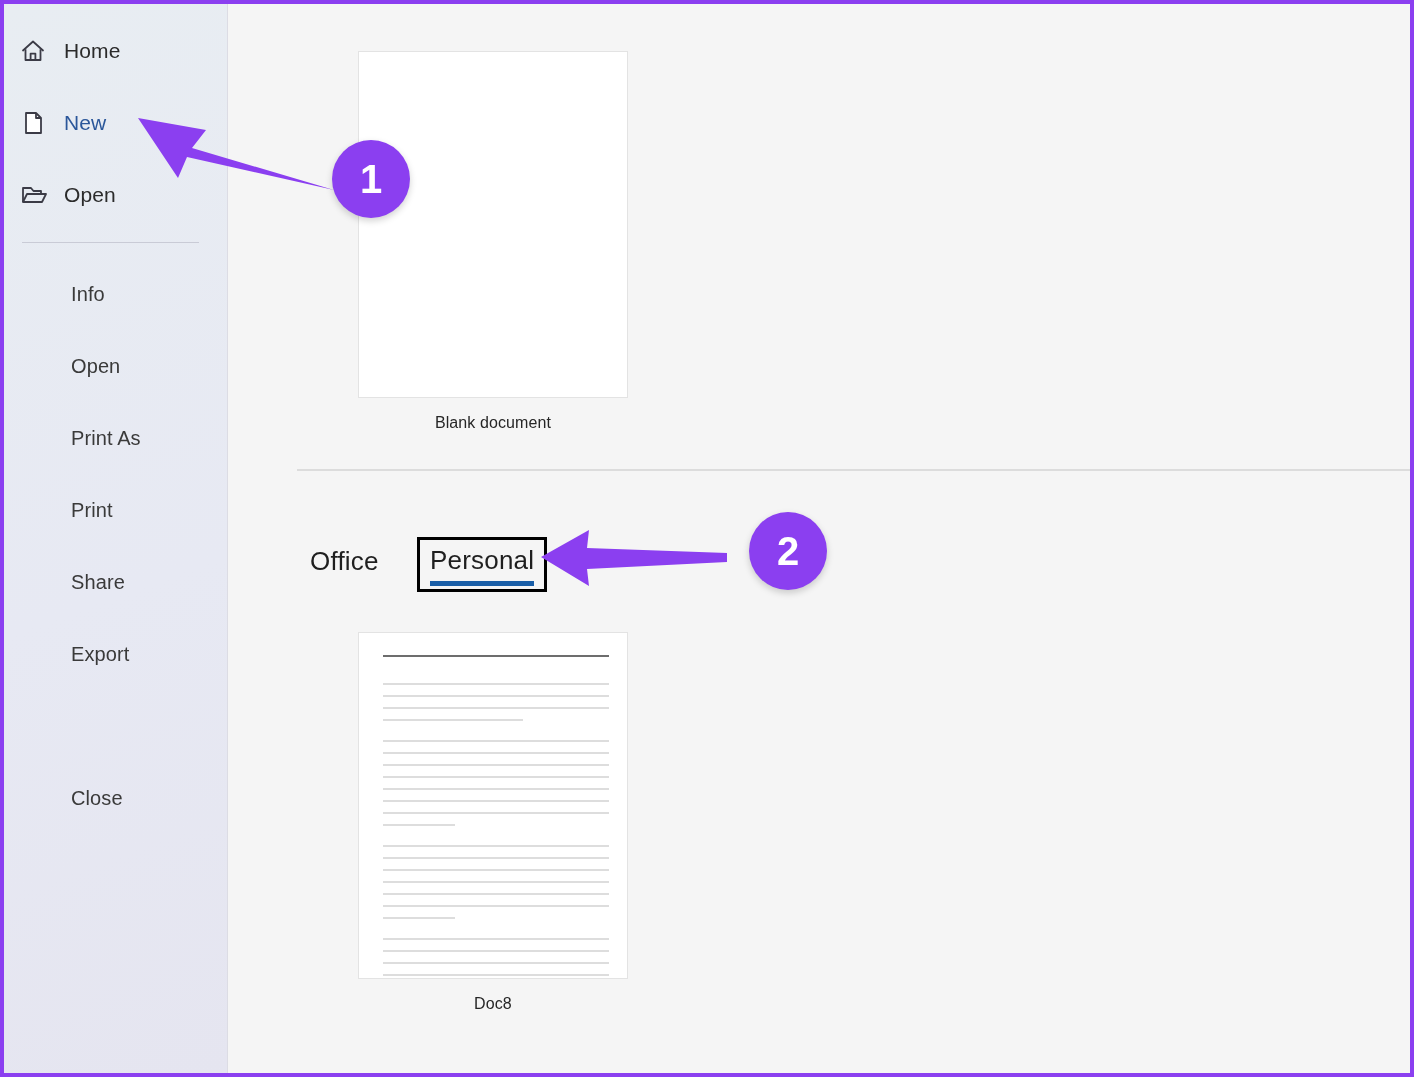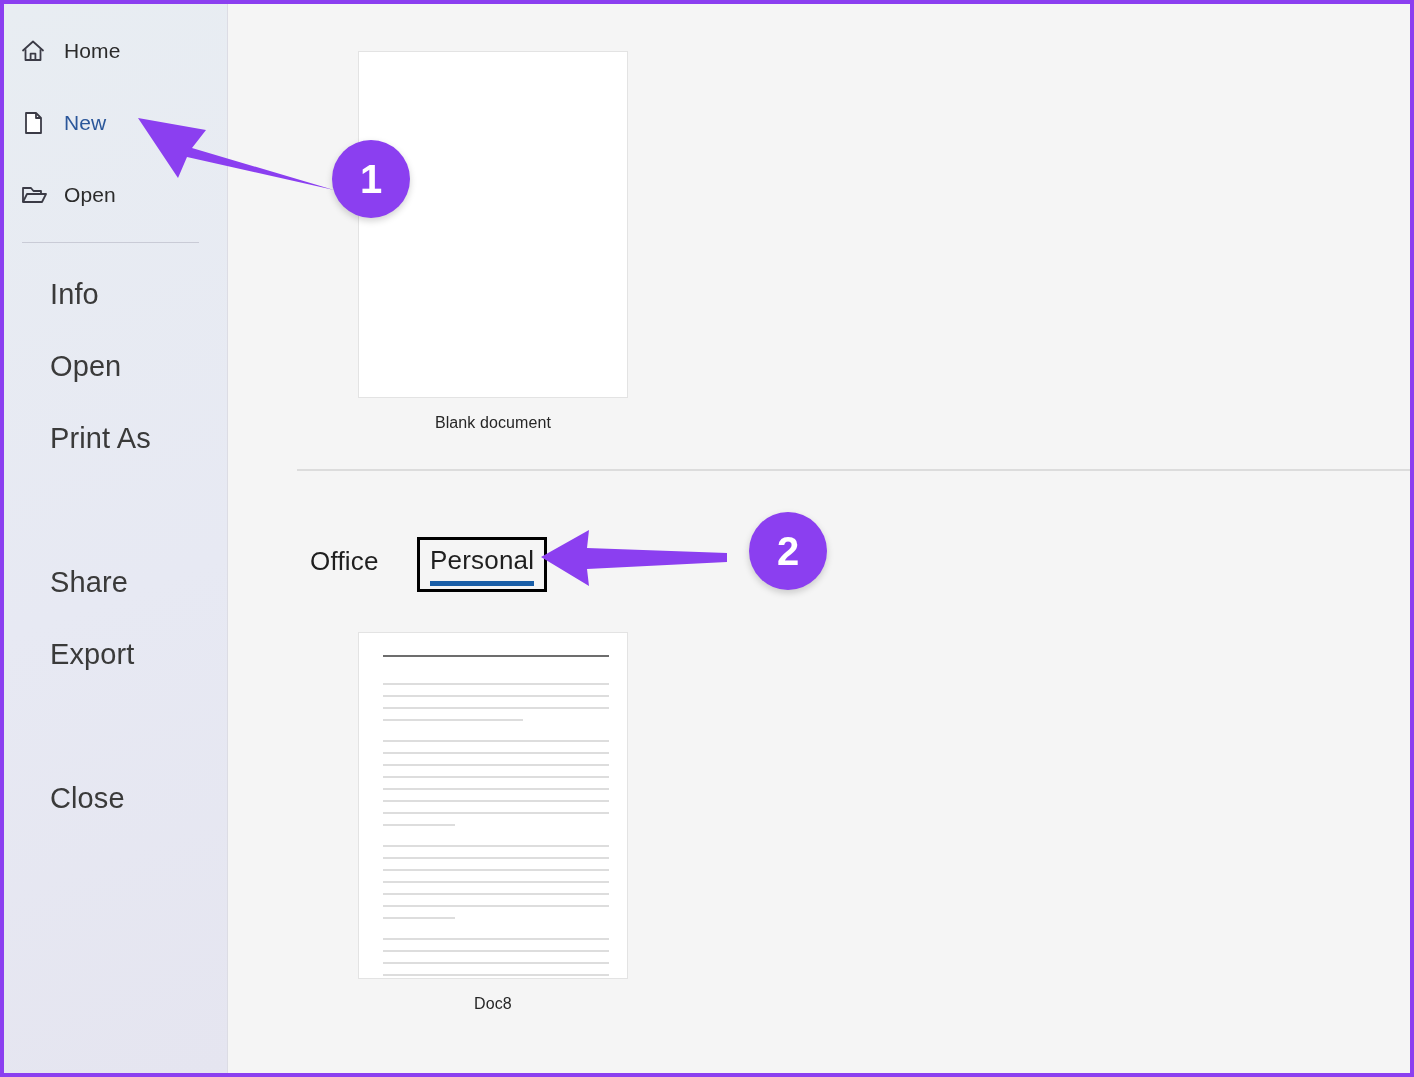--- a/index.html
+++ b/index.html
@@ -75,23 +75,23 @@
   .nav-item {
     position: absolute;
     left: 0;
     width: 224px;
     height: 44px;
     display: flex;
     align-items: center;
     cursor: pointer;
   }
   .nav-item .lbl {
-    font-size: 29px;
+    font-size: 20px;
     color: #3a3a3a;
-    margin-left: 46px;
+    margin-left: 67px;
     letter-spacing: .1px;
   }
 
   
   #main {
     position: absolute;
     left: 225px; top: 0;
     right: 0; bottom: 0;
     background: #f5f5f5;
   }
@@ -256,20 +256,23 @@
 
     <div class="nav-item" style="top:268px">
       <span class="lbl">Info</span>
     </div>
     <div class="nav-item" style="top:340px">
       <span class="lbl">Open</span>
     </div>
     <div class="nav-item" style="top:412px">
       <span class="lbl">Print As</span>
     </div>
+    <div class="nav-item" style="top:484px">
+      <span class="lbl">Print</span>
+    </div>
     <div class="nav-item" style="top:556px">
       <span class="lbl">Share</span>
     </div>
     <div class="nav-item" style="top:628px">
       <span class="lbl">Export</span>
     </div>
     <div class="nav-item" style="top:772px">
       <span class="lbl">Close</span>
     </div>
   </div>

